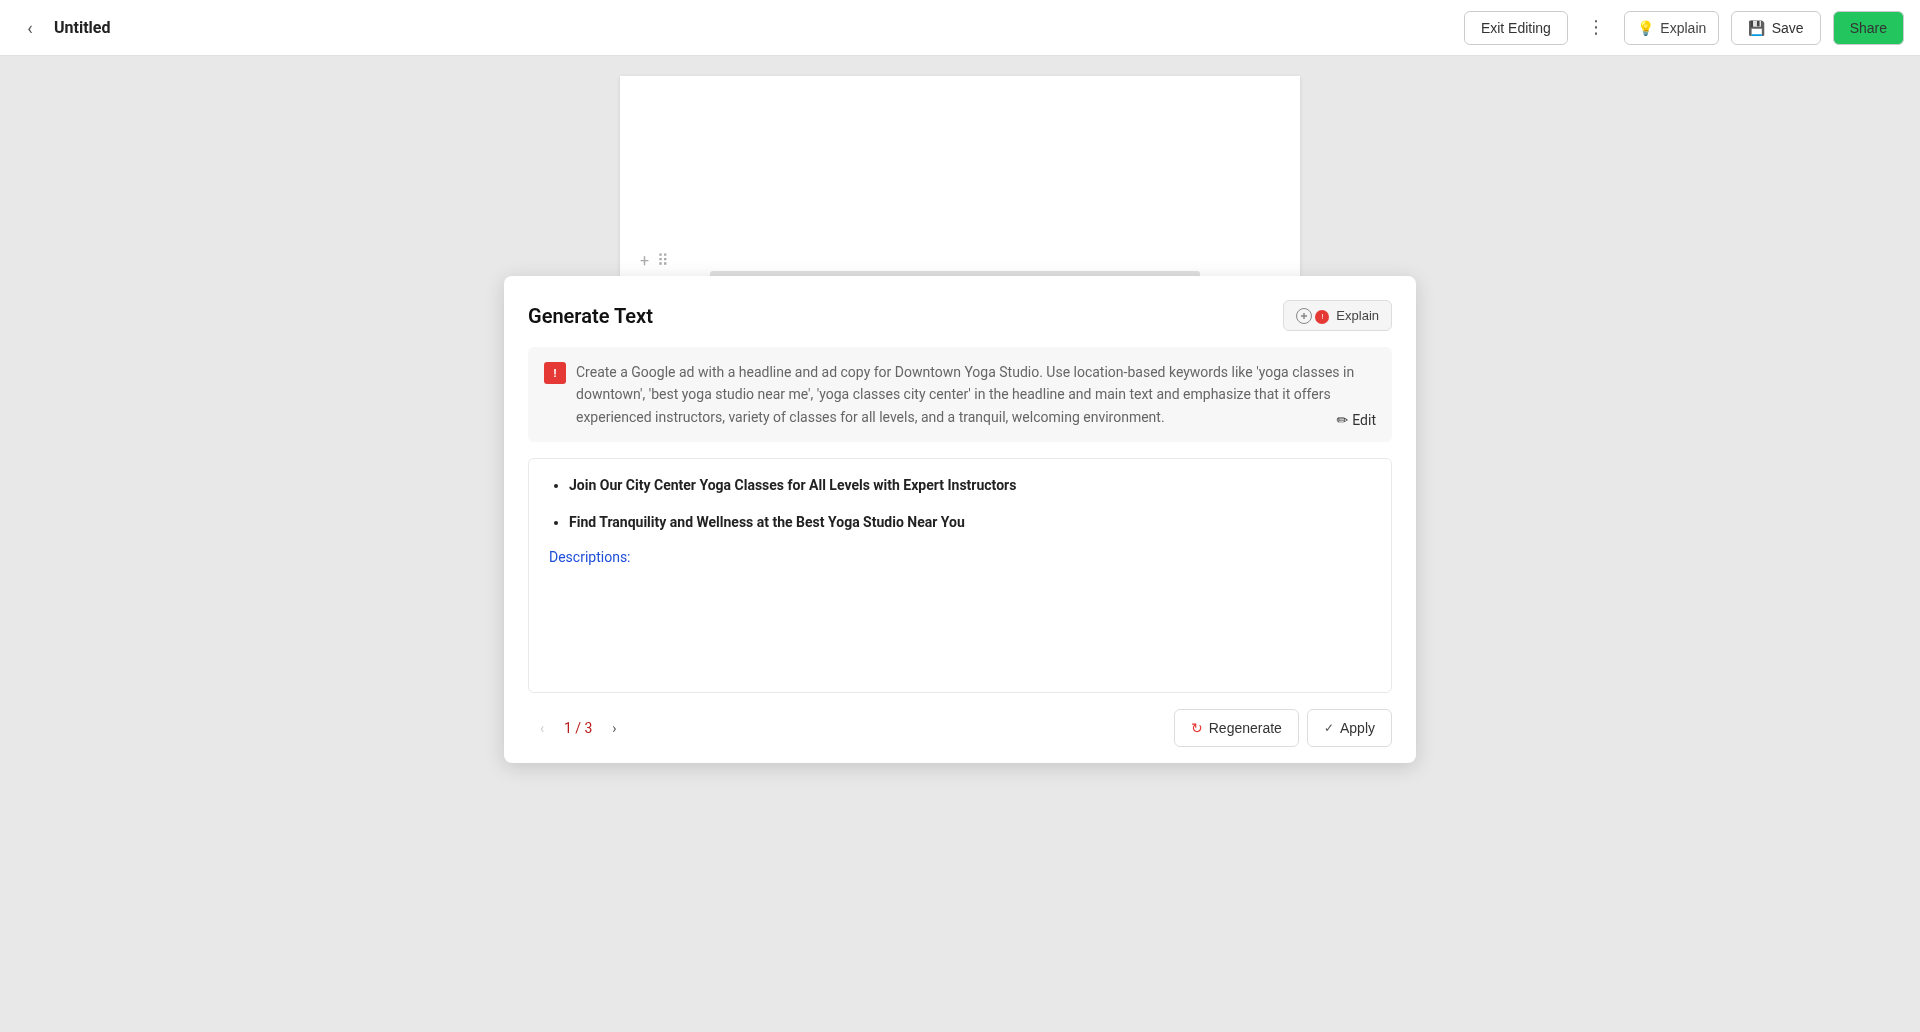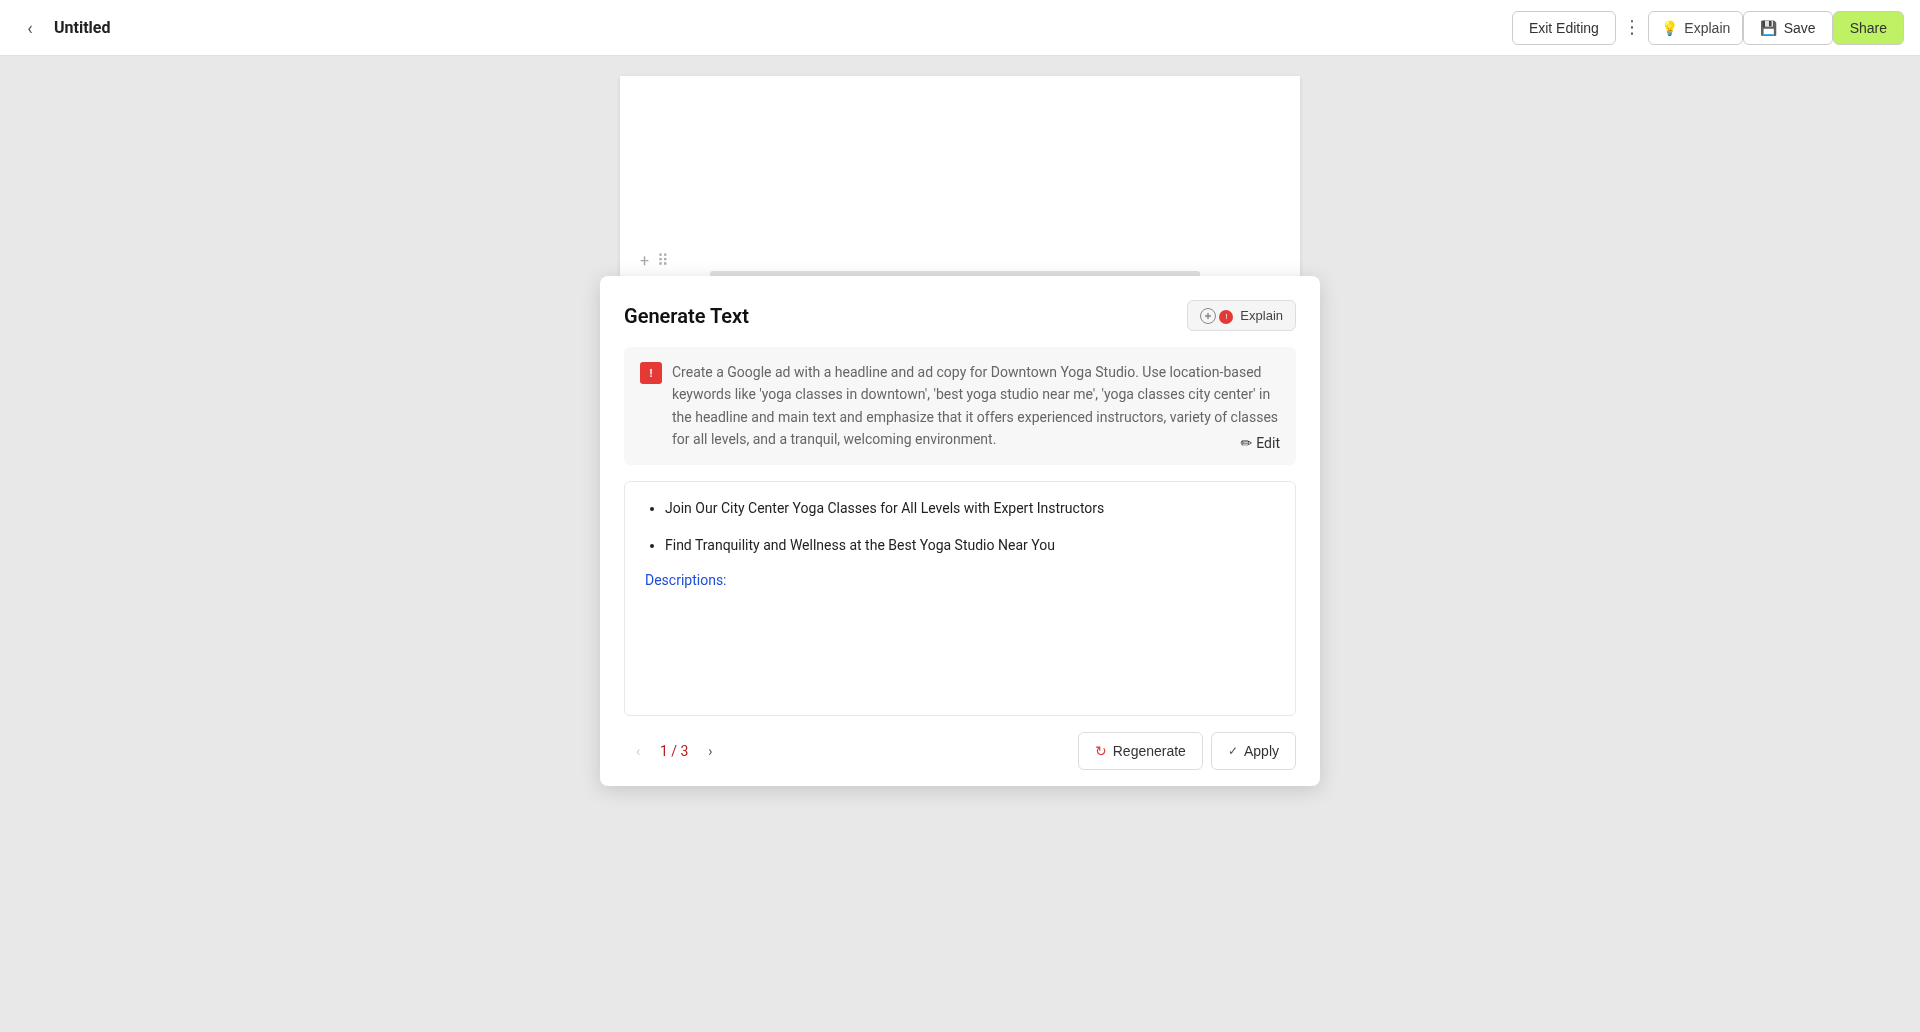--- a/index.html
+++ b/index.html
@@ -45,21 +45,21 @@
       font-size: 18px;
     }
     .page-title {
       font-size: 16px;
       font-weight: 700;
       color: #222;
     }
     .topbar-right {
       display: flex;
       align-items: flex-start;
-      gap: 0;
+      gap: 12px;
     }
     .btn-exit-editing {
       padding: 8px 16px;
       background: #fff;
       border: 1px solid #ccc;
       border-radius: 6px;
       font-size: 14px;
       color: #333;
       cursor: pointer;
     }
@@ -93,21 +93,21 @@
       border-radius: 6px;
       font-size: 14px;
       color: #333;
       cursor: pointer;
       display: flex;
       align-items: center;
       gap: 6px;
     }
     .btn-share {
       padding: 8px 16px;
-      background: #bef264;
+      background: #22c55e;
       border: 1px solid #ccc;
       border-radius: 6px;
       font-size: 14px;
       color: #333;
       cursor: pointer;
     }
 
     
     .main-content {
       position: absolute;
@@ -152,21 +152,21 @@
       background: #e0e0e0;
       border-radius: 3px;
     }
 
     
     .generate-modal {
       position: absolute;
       top: 220px;
       left: 50%;
       transform: translateX(-50%);
-      width: 720px;
+      width: 912px;
       background: #fff;
       border-radius: 8px;
       box-shadow: 0 4px 20px rgba(0,0,0,0.15);
       z-index: 50;
       overflow: hidden;
     }
 
     .modal-header {
       padding: 24px 24px 16px 24px;
       display: flex;
@@ -264,20 +264,21 @@
     .result-list {
       list-style: disc;
       padding-left: 20px;
     }
 
     .result-list li {
       font-size: 14px;
       color: #222;
       margin-bottom: 16px;
       line-height: 1.5;
+      font-weight: bold;
     }
 
     .result-section-title {
       font-size: 14px;
       color: #1d4ed8;
       margin-bottom: 12px;
       margin-top: 4px;
     }
 
     

